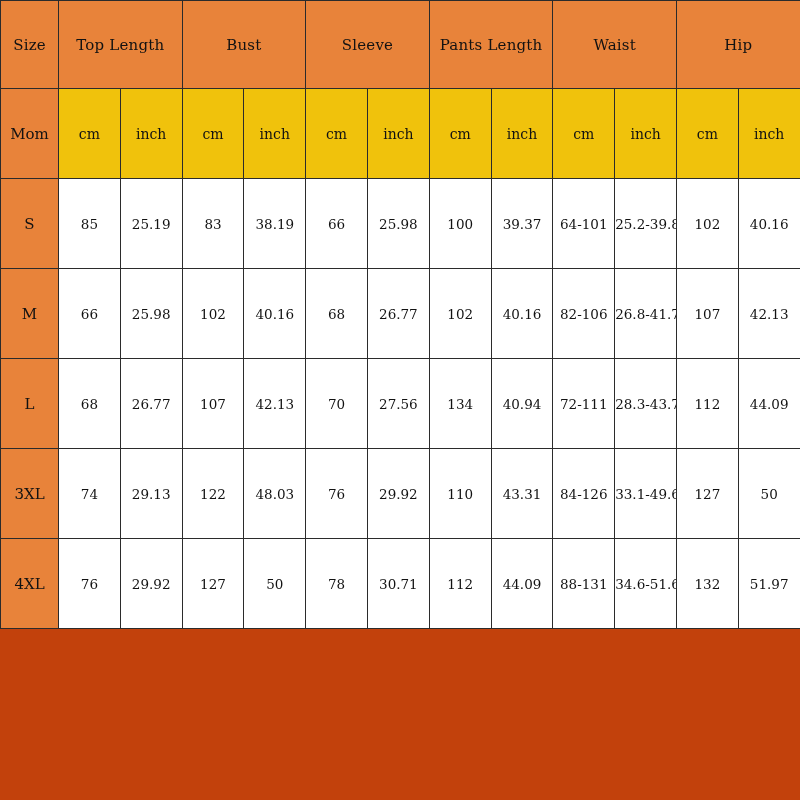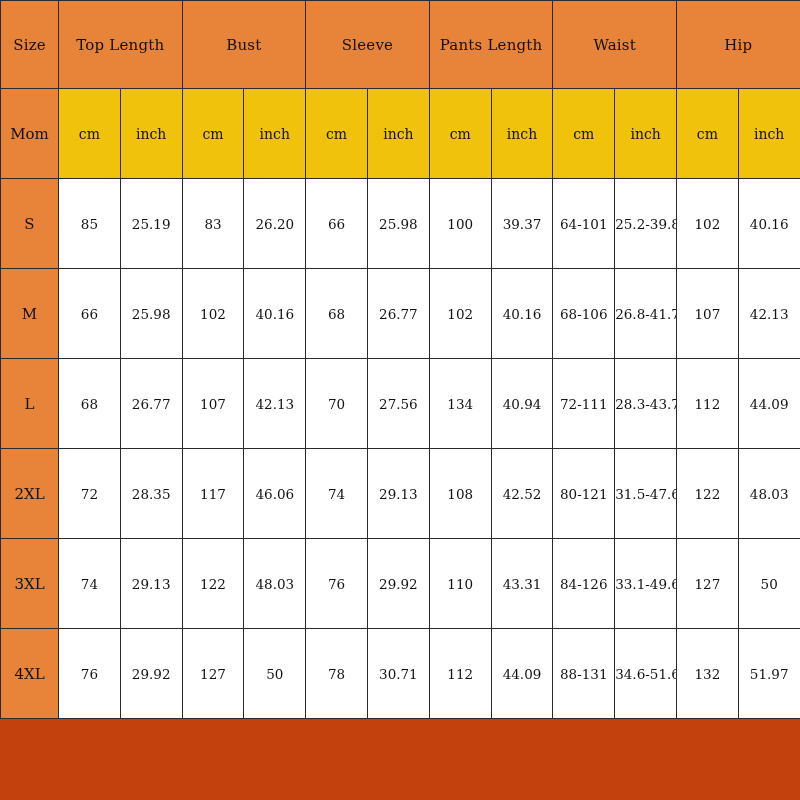--- a/index.html
+++ b/index.html
@@ -132,76 +132,61 @@
         <td>inch</td>
       </tr>
     </thead>
     <tbody>
 
     <tr class="data-row">
           <td class="size-label">S</td>
           <td class="val">85</td>
           <td class="val">25.19</td>
           <td class="val">83</td>
-          <td class="val">26.20</td>
+          <td class="val">38.19</td>
           <td class="val">66</td>
           <td class="val">25.98</td>
           <td class="val">100</td>
           <td class="val">39.37</td>
           <td class="val">64-101</td>
           <td class="val">25.2-39.8</td>
           <td class="val">102</td>
           <td class="val">40.16</td>
         </tr>
         <tr class="data-row">
           <td class="size-label">M</td>
           <td class="val">66</td>
           <td class="val">25.98</td>
           <td class="val">102</td>
           <td class="val">40.16</td>
           <td class="val">68</td>
           <td class="val">26.77</td>
           <td class="val">102</td>
           <td class="val">40.16</td>
-          <td class="val">68-106</td>
+          <td class="val">82-106</td>
           <td class="val">26.8-41.7</td>
           <td class="val">107</td>
           <td class="val">42.13</td>
         </tr>
         <tr class="data-row">
           <td class="size-label">L</td>
           <td class="val">68</td>
           <td class="val">26.77</td>
           <td class="val">107</td>
           <td class="val">42.13</td>
           <td class="val">70</td>
           <td class="val">27.56</td>
           <td class="val">134</td>
           <td class="val">40.94</td>
           <td class="val">72-111</td>
           <td class="val">28.3-43.7</td>
           <td class="val">112</td>
           <td class="val">44.09</td>
         </tr>
         <tr class="data-row">
-          <td class="size-label">2XL</td>
-          <td class="val">72</td>
-          <td class="val">28.35</td>
-          <td class="val">117</td>
-          <td class="val">46.06</td>
-          <td class="val">74</td>
-          <td class="val">29.13</td>
-          <td class="val">108</td>
-          <td class="val">42.52</td>
-          <td class="val">80-121</td>
-          <td class="val">31.5-47.6</td>
-          <td class="val">122</td>
-          <td class="val">48.03</td>
-        </tr>
-        <tr class="data-row">
           <td class="size-label">3XL</td>
           <td class="val">74</td>
           <td class="val">29.13</td>
           <td class="val">122</td>
           <td class="val">48.03</td>
           <td class="val">76</td>
           <td class="val">29.92</td>
           <td class="val">110</td>
           <td class="val">43.31</td>
           <td class="val">84-126</td>

